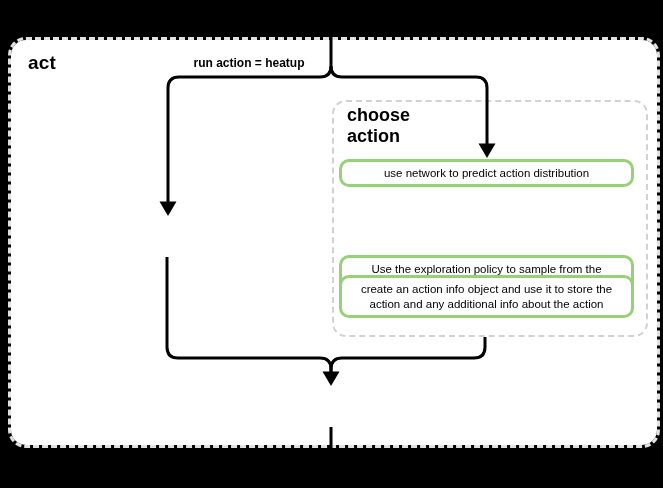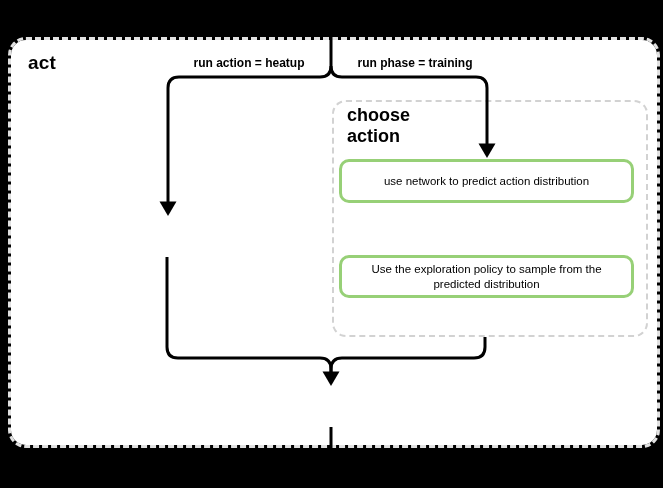--- a/index.html
+++ b/index.html
@@ -33,46 +33,46 @@
     position:absolute;left:13px;top:3px;width:110px;font-size:18px;font-weight:bold;
     line-height:21px;color:var(--text);
   }
   .node{
     position:absolute;box-sizing:border-box;background:var(--node-fill);
     border:3px solid var(--node-border);border-radius:10px;
     display:flex;align-items:center;justify-content:center;text-align:center;
     font-size:11.5px;line-height:15px;color:var(--text);padding:0 6px;z-index:4;
   }
   #node-sample{left:22px;top:217px;width:290px;height:40px;}
-  #node-use-network{left:339px;top:159px;width:295px;height:44px;}
+  #node-use-network{left:339px;top:159px;width:295px;height:28px;}
   #node-exploration{left:339px;top:214px;width:295px;height:43px;margin-top:41px;}
   #node-create{left:339px;top:275px;width:295px;height:43px;}
   #node-filter{left:185px;top:387px;width:292px;height:40px;}
   svg.edges{position:absolute;left:0;top:0;z-index:5;pointer-events:none;}
   .edge-path{stroke:var(--edge);stroke-width:3;fill:none;stroke-linejoin:round;}
   .arrowhead{fill:var(--edge);stroke:none;}
 </style>
 </head>
 <body>
 
 <div class="stage">
 
   <div class="canvas"></div>
 
   <div class="act-title">act</div>
 
   <div class="edge-label heatup">run action = heatup</div>
-  <div class="edge-label training">run phase = training</div>
 
   <div class="group">
     <div class="group-title">choose action</div>
   </div>
 
   <div class="node" id="node-use-network">use network to predict action distribution</div>
   <div class="node" id="node-exploration">Use the exploration policy to sample from the predicted distribution</div>
+  <div class="node" id="node-create">create an action info object and use it to store the action and any additional info about the action</div>
 
   <svg class="edges" width="663" height="488" viewBox="0 0 663 488">
     <path class="edge-path" d="M331,0 L331,66"></path>
     <path class="edge-path" d="M331,66 Q331,77 320,77 L179,77 Q168,77 168,88 L168,202"></path>
     <polygon class="arrowhead" points="159.5,201.5 176.5,201.5 168,216"></polygon>
     <path class="edge-path" d="M331,66 Q331,77 342,77 L476,77 Q487,77 487,88 L487,144"></path>
     <polygon class="arrowhead" points="478.5,143.5 495.5,143.5 487,158"></polygon>
     <path class="edge-path" d="M167,257 L167,347 Q167,358 178,358 L320,358 Q331,358 331,369 L331,372"></path>
     <path class="edge-path" d="M485,337 L485,347 Q485,358 474,358 L342,358 Q331,358 331,369 L331,372"></path>
     <polygon class="arrowhead" points="322.5,371.5 339.5,371.5 331,386"></polygon>

